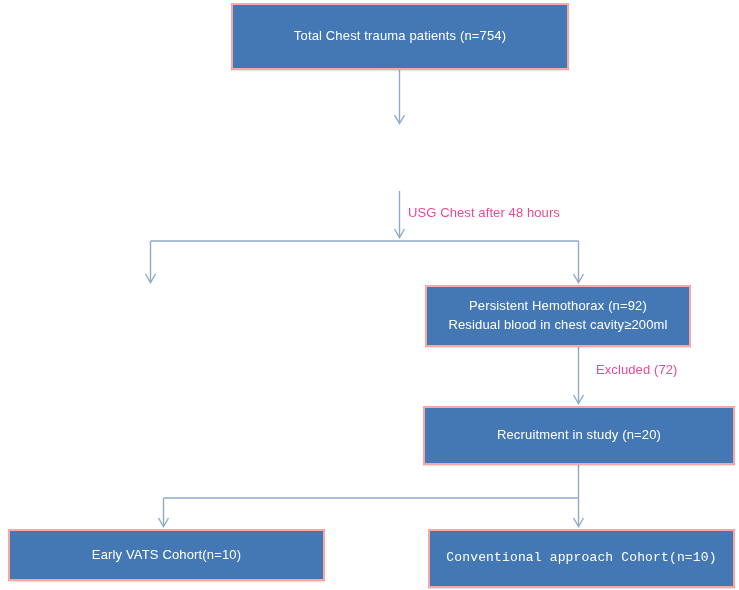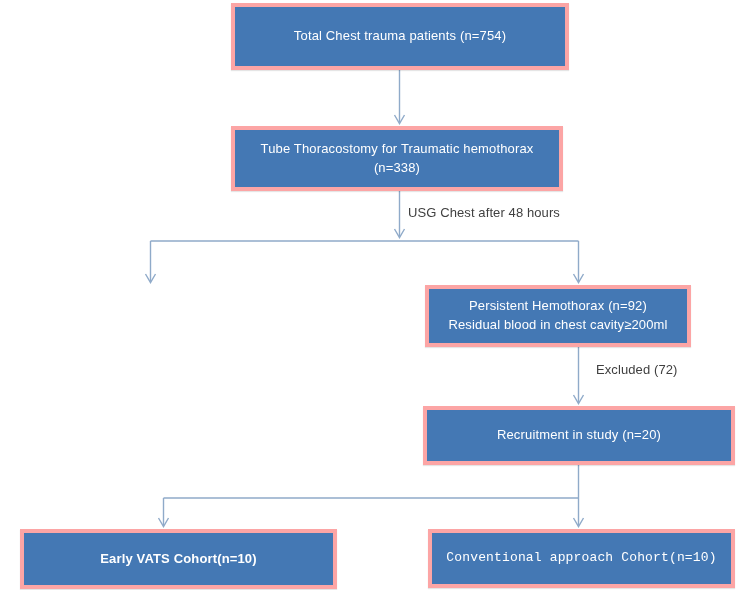--- a/index.html
+++ b/index.html
@@ -12,21 +12,21 @@
     width: 739px;
     height: 590px;
     background: #ffffff;
     overflow: hidden;
     font-family: "Liberation Sans", sans-serif;
   }
   .node {
     position: absolute;
     box-sizing: border-box;
     background: #4478B4;
-    border: 4px solid #fca5a5;
+    border: 2px solid #fca5a5;
     color: #ffffff;
     display: flex;
     align-items: center;
     justify-content: center;
     text-align: center;
     font-size: 13px;
     line-height: 1.45;
     letter-spacing: 0.15px;
     padding: 2px 6px;
     box-shadow: 0 1px 1px rgba(0,0,0,0.10);
@@ -34,21 +34,21 @@
   .node .node-text {
     display: block;
     white-space: pre-line;
   }
   
   #node-total        { left: 231px; top: 3px;   width: 338px; height: 67px; }
   #node-tube         { left: 231px; top: 126px; width: 332px; height: 65px; }
   #node-residual-lt  { left: 2px;   top: 285px; width: 304px; height: 62px; }
   #node-persistent   { left: 425px; top: 285px; width: 266px; height: 62px; }
   #node-recruitment  { left: 423px; top: 406px; width: 312px; height: 59px; }
-  #node-early-vats   { left: 20px;   top: 529px; width: 317px; height: 60px; font-weight: bold; }
+  #node-early-vats   { left: 8px;   top: 529px; width: 317px; height: 52px; }
   #node-conventional { left: 428px; top: 529px; width: 307px; height: 59px; font-family: Liberation Mono, monospace; }
 
   
   #connectors {
     position: absolute;
     left: 0;
     top: 0;
     width: 739px;
     height: 590px;
     pointer-events: none;
@@ -59,21 +59,21 @@
     fill: none;
   }
   .conn-head {
     fill: none;
     stroke: #8FAAC9;
     stroke-width: 1.4;
   }
   
   .edge-label {
     position: absolute;
-    color: #404040;
+    color: #ec4899;
     font-size: 13px;
     white-space: nowrap;
     letter-spacing: 0.1px;
   }
   #label-usg      { left: 408px; top: 205px; }
   #label-excluded { left: 596px; top: 362px; }
 </style>
 </head>
 <body>
 
@@ -111,24 +111,20 @@
       <path class="conn-head" d="M 158.5 518 L 163.5 526.5 L 168.5 518"></path>
       <path class="conn-line" d="M 578.5 498 L 578.5 525"></path>
       <path class="conn-head" d="M 573.5 518 L 578.5 526.5 L 583.5 518"></path>
     </g>
   </svg>
 
   <div class="node" id="node-total">
     <span class="node-text">Total Chest trauma patients (n=754)</span>
   </div>
 
-  <div class="node" id="node-tube">
-    <span class="node-text">Tube Thoracostomy for Traumatic hemothorax
-(n=338)</span>
-  </div>
 
 
   <div class="node" id="node-persistent">
     <span class="node-text">Persistent Hemothorax  (n=92)
 Residual blood in chest cavity≥200ml</span>
   </div>
 
   <div class="node" id="node-recruitment">
     <span class="node-text">Recruitment in study (n=20)</span>
   </div>

